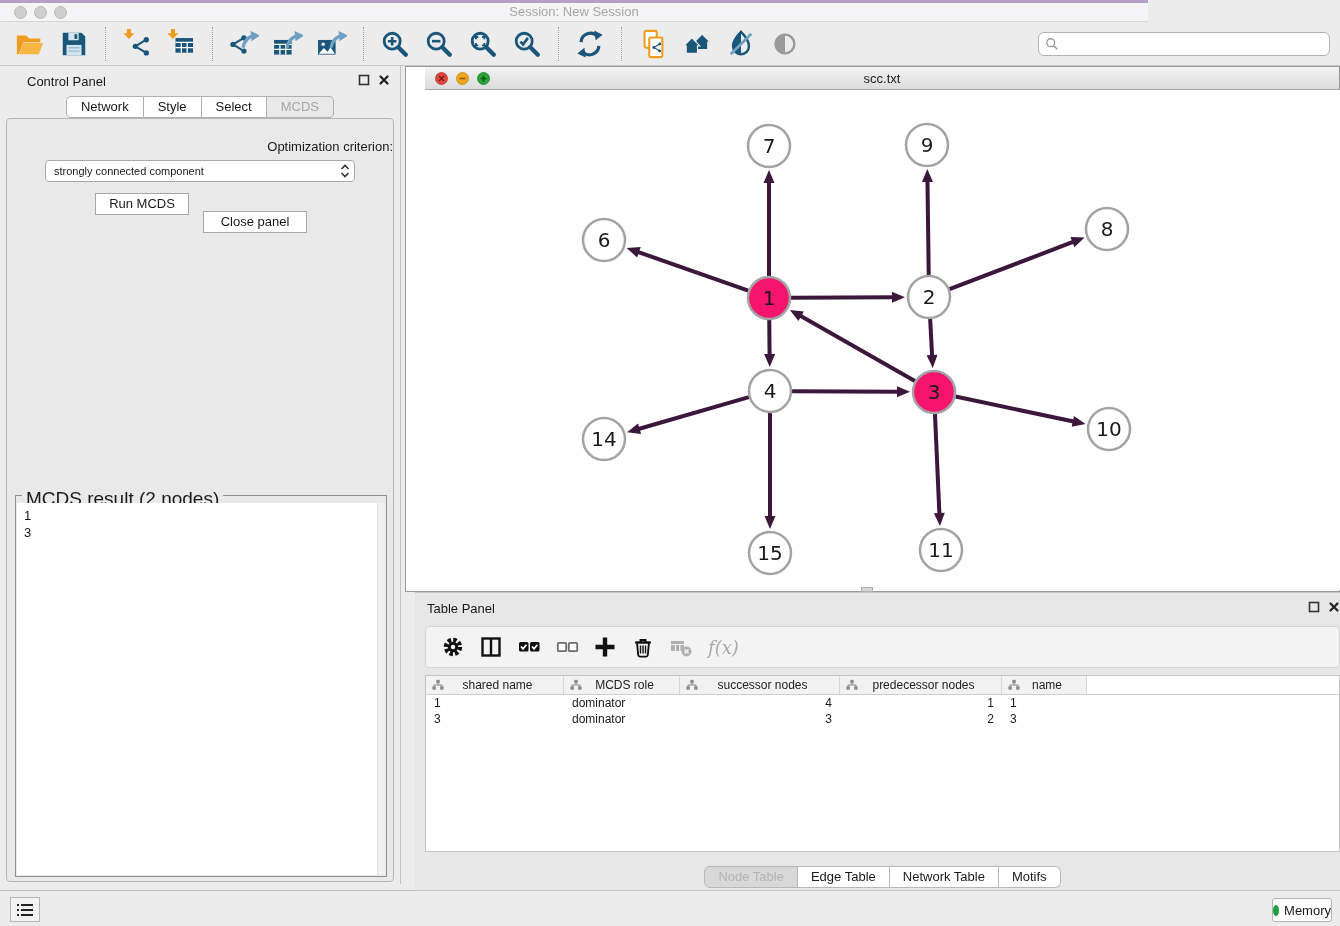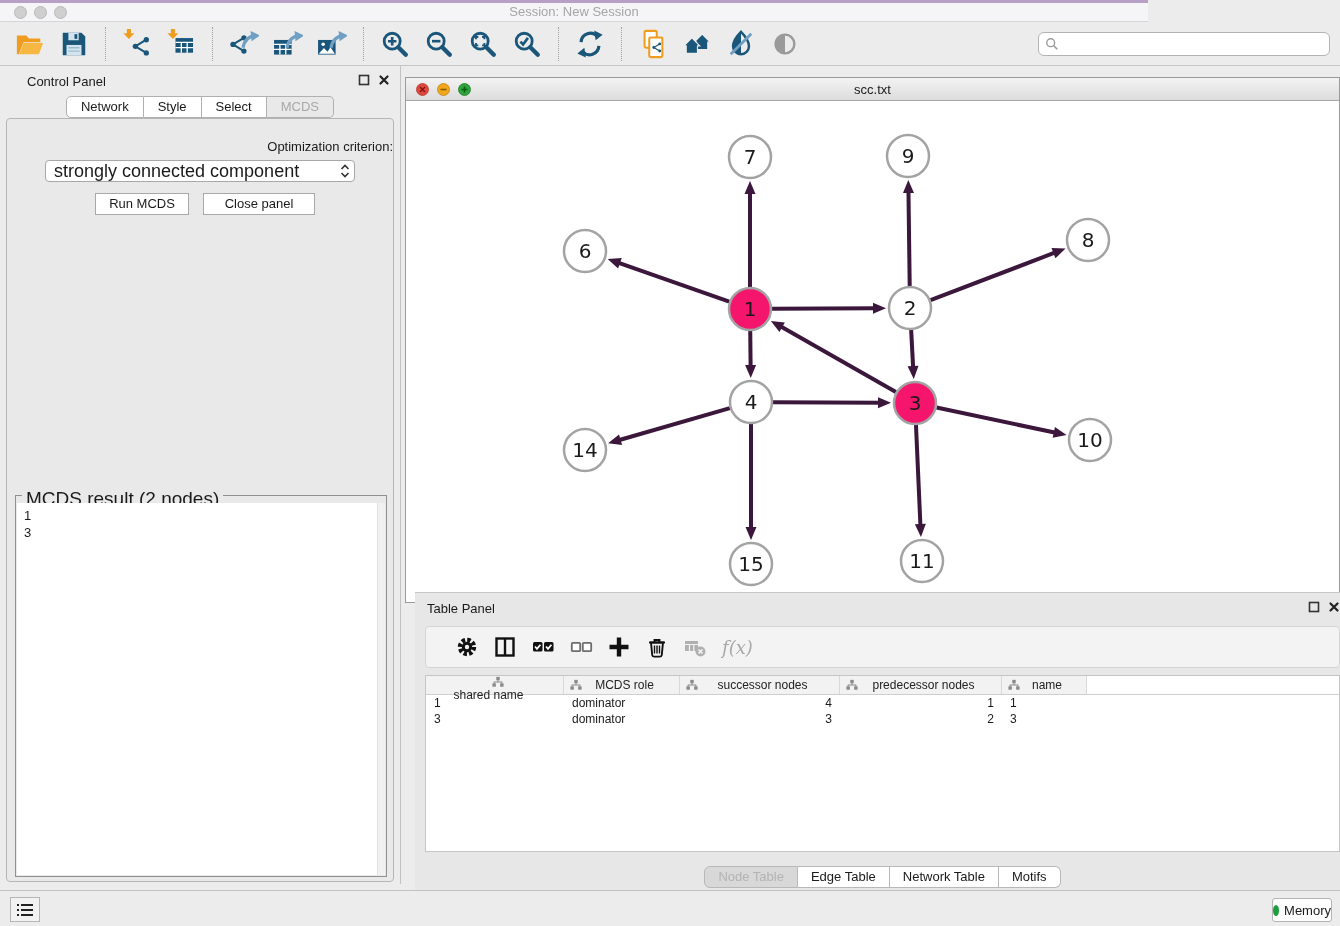--- a/index.html
+++ b/index.html
@@ -29,42 +29,42 @@
   .win-mini-icons { position:absolute; right:10px; top:8px; display:flex; gap:8px; }
   .win-mini-icons span { width:12px; height:12px; display:inline-block; }
   .cp-tabs { position:absolute; left:0; top:30px; width:100%; display:flex; justify-content:center; z-index:2; }
   .cp-tab { height:22px; line-height:20px; padding:0 14px; background:#fff; border:1px solid #b0b0b0; border-left:none; font-size:13px; cursor:default; }
   .cp-tab:first-child { border-left:1px solid #b0b0b0; border-radius:5px 0 0 5px; }
   .cp-tab:last-child { border-radius:0 5px 5px 0; }
   .cp-tab.active { background:#e9e9e9; color:#a8a8a8; }
   #cp-content { position:absolute; left:6px; top:52px; width:388px; height:764px; background:#e9e9e9; border:1px solid #b5b5b5; border-radius:4px; }
   #opt-label { position:absolute; left:0; top:20px; width:100%; text-align:right; }
   #criterion-select { position:absolute; left:38px; top:41px; width:310px; height:22px; background:#fff; border:1px solid #a8a8a8; border-radius:4px; display:flex; align-items:center; padding:0 4px 0 8px; }
-  #criterion-select .val { flex:1; font-size:18px; }
+  #criterion-select .val { flex:1; font-size:11px; }
   .btn { position:absolute; top:74px; height:22px; background:#fff; border:1px solid #a8a8a8; border-radius:0; font-size:13px; text-align:center; line-height:20px; }
   #run-btn { left:88px; width:94px; }
-  #close-btn { left:196px; width:112px; }
+  #close-btn { left:196px; width:104px;margin-top:18px; }
   #result-group { position:absolute; left:8px; top:376px; width:372px; height:382px; border:1px solid #909090; }
   #result-title { position:absolute; left:6px; top:-8px; background:#e9e9e9; padding:0 4px; font-size:19px; }
   #result-body { position:absolute; left:1px; right:9px; top:7px; bottom:1px; background:#fff; padding:4px 0 0 7px; font-size:13px; line-height:17px; }
   #result-scroll { position:absolute; right:1px; top:7px; bottom:1px; width:8px; background:#f1f1f1; border-left:1px solid #e0e0e0; }
 
   
-  #network-window { position:absolute; left:405px; top:77px; width:935px; height:526px; background:#fff; border:1px solid #9a9a9a; }
+  #network-window { position:absolute; left:405px; top:66px; width:935px; height:526px; background:#fff; border:1px solid #9a9a9a;padding-left:19px; }
   #nw-titlebar { position:relative; height:23px; background:linear-gradient(#f3f3f3,#dcdcdc); border-bottom:1px solid #a8a8a8; }
   #nw-title { position:absolute; width:100%; text-align:center; top:4px; font-size:13px; }
   .tl { position:absolute; top:5px; width:13px; height:13px; border-radius:50%; }
   .tl svg { position:absolute; left:0; top:0; width:13px; height:13px; }
   #nw-canvas { position:relative; width:933px; height:500px; background:#fff; overflow:hidden; }
   #splitter-nub { position:absolute; left:455px; bottom:-1px; width:12px; height:5px; background:#d6d6d6; border:1px solid #b0b0b0; }
 
   
   #table-panel { position:absolute; left:415px; top:592px; width:935px; height:298px; background:#e7e7e7; border-top:1px solid #c6c6c6; }
   #tp-title { position:absolute; left:12px; top:8px; font-size:13px; }
-  #tp-toolbar { position:absolute; left:10px; top:33px; width:915px; height:42px; background:#f3f3f3; border:1px solid #d5d5d5; border-radius:4px; display:flex; align-items:center; padding-left:28px; }
+  #tp-toolbar { position:absolute; left:10px; top:33px; width:915px; height:42px; background:#f3f3f3; border:1px solid #d5d5d5; border-radius:4px; display:flex; align-items:center; padding-left:14px; }
   .tpicon { width:26px; height:26px; margin-right:12px; display:inline-flex; align-items:center; justify-content:center; }
   .tpicon svg { width:24px; height:24px; }
   #fx-label { font-family:"DejaVu Serif","Liberation Serif",serif; font-style:italic; font-size:18px; color:#a8a8a8; margin-left:2px; }
   #tp-table { position:absolute; left:10px; top:82px; width:915px; height:177px; background:#fff; border:1px solid #c5c5c5; }
   #tp-head { display:flex; height:19px; border-bottom:1px solid #cfcfcf; }
   .th { background:#f2f2f2; border-right:1px solid #d8d8d8; display:flex; align-items:center; font-size:12px; color:#222; position:relative; }
   .th svg { width:12px; height:12px; margin-left:6px; }
   .th .lbl { flex:1; text-align:center; padding-right:12px; }
   .tr { display:flex; height:16px; font-size:12px; }
   .td { padding:1px 8px 0 8px; white-space:nowrap; overflow:hidden; }
@@ -430,21 +430,21 @@
           <path d="M2 9.5 H15 M6.5 9.5 V16 M10.8 9.5 V16" stroke="#f3f3f3" stroke-width="1.2"></path>
           <circle cx="17.5" cy="16.5" r="5" fill="#b0b0b0"></circle>
           <path d="M15.5 14.5 l4 4 M19.5 14.5 l-4 4" stroke="#f3f3f3" stroke-width="1.6"></path>
         </svg>
       </span>
       <span id="fx-anchor"></span>
     <span id="fx-label">f(x)</span>
   </div>
   <div id="tp-table">
     <div id="tp-head">
-        <div class="th" style="width: 138px; flex-direction: column;">
+        <div class="th" style="width: 138px;">
           <span style="display:inline-flex">
             <svg viewBox="0 0 14 14">
               <g fill="#8a8a8a">
                 <rect x="5" y="1" width="4" height="4"></rect>
                 <rect x="0.5" y="8.5" width="4" height="4"></rect>
                 <rect x="9.5" y="8.5" width="4" height="4"></rect>
               </g>
               <path d="M7 5 V7 M2.5 8.5 V7 H11.5 V8.5" stroke="#8a8a8a" stroke-width="1.2" fill="none"></path>
             </svg>
           </span>

